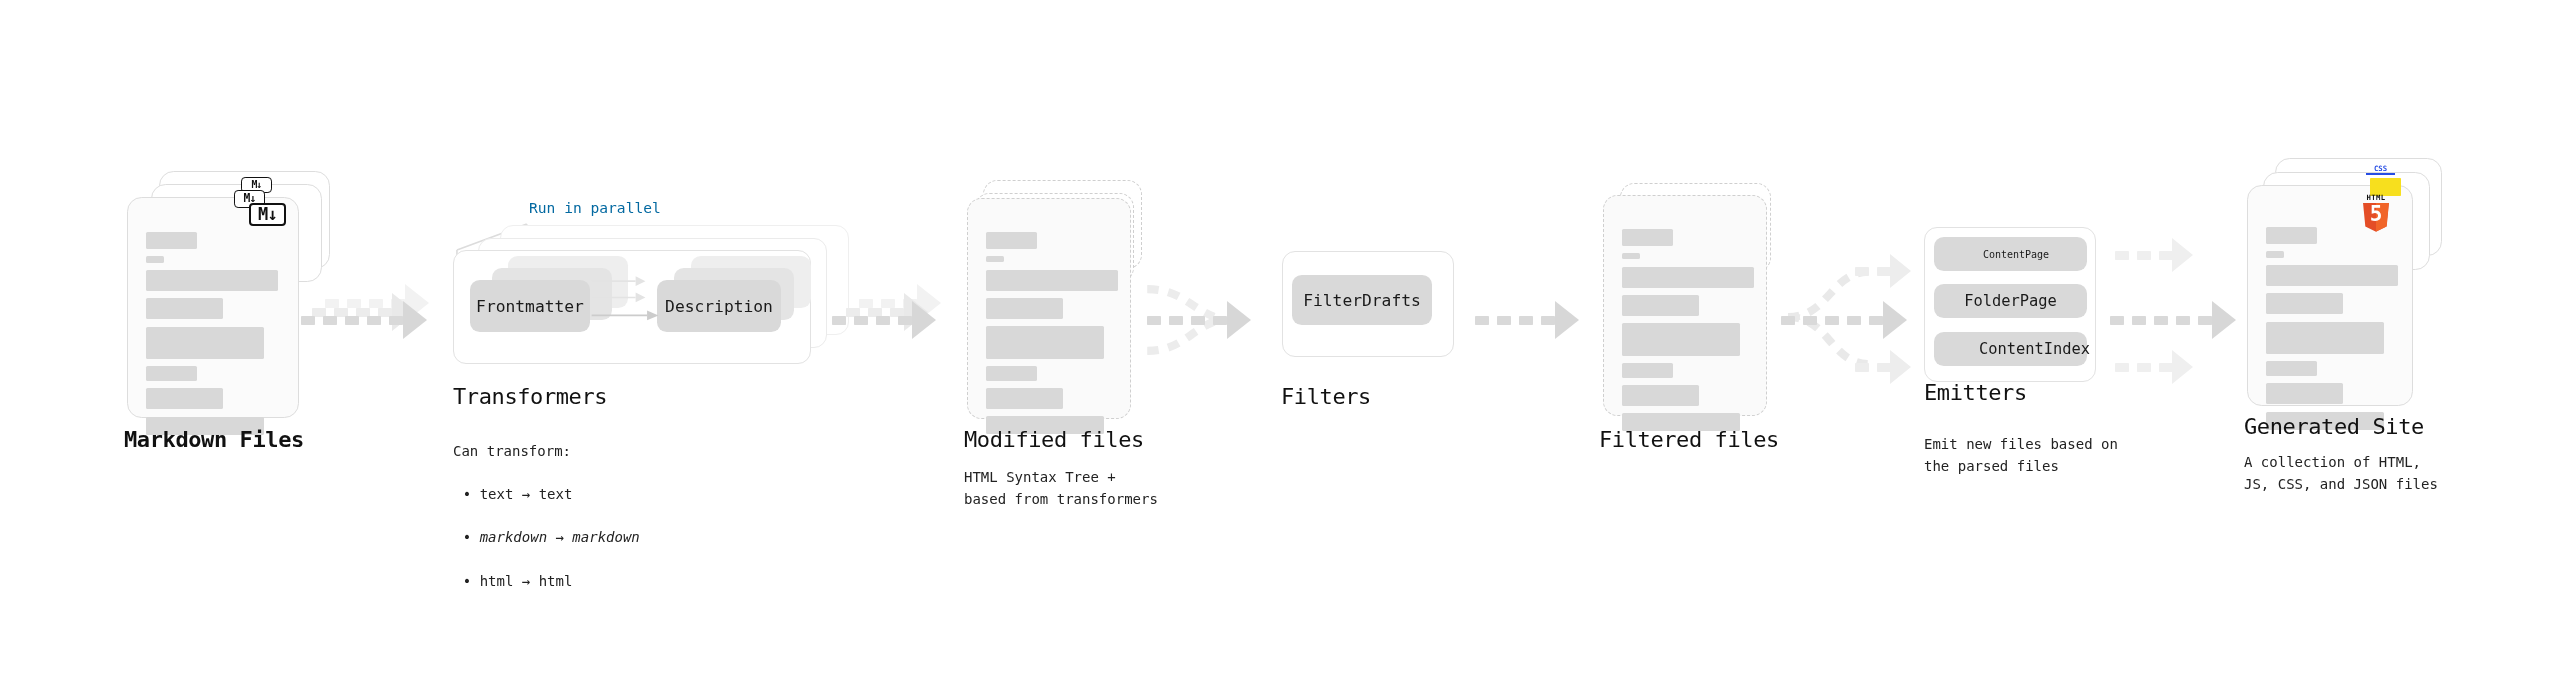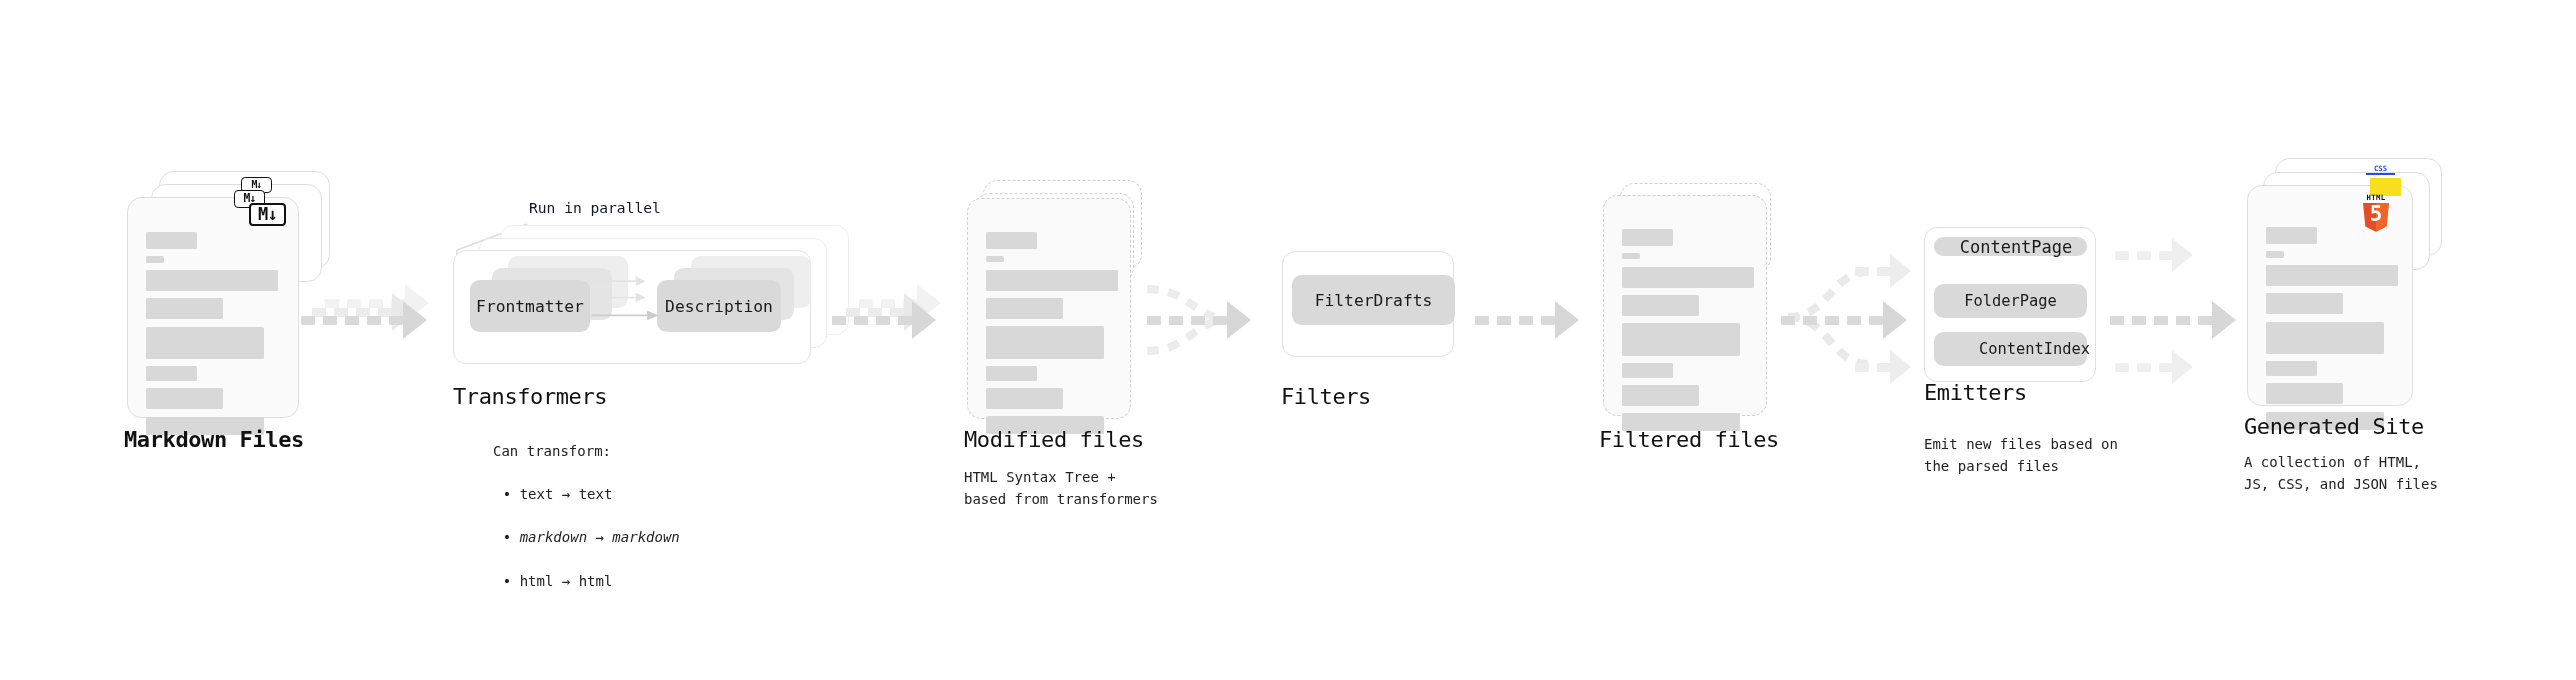--- a/index.html
+++ b/index.html
@@ -151,21 +151,21 @@
   .subtitle {
     position: absolute;
     font-size: 14px;
     color: #222222;
     line-height: 1.55;
     white-space: pre-line;
   }
   .note {
     position: absolute;
     font-size: 14.6px;
-    color: #0f172a;
+    color: #0369a1;
     white-space: nowrap;
   }
 
   
   .arrow { position: absolute; }
   .arrow .dash {
     position: absolute;
     height: 9px;
     border-radius: 0.8px;
   }
@@ -267,21 +267,21 @@
     </g>
     <polygon points="56,4 68,10 56,16" fill="#e3e3e3"></polygon>
     <polygon points="56,24 68,30 56,36" fill="#e3e3e3"></polygon>
     <g stroke="#cccccc" stroke-width="2" fill="none">
       <line x1="2" y1="52" x2="70" y2="52"></line>
     </g>
     <polygon points="70,46 84,52 70,58" fill="#cccccc"></polygon>
   </svg>
 
   <div class="title" style="left:453px; top:384px;text-align:center;">Transformers</div>
-  <div class="subtitle" style="left:453px; top:419px;margin-left:40px;">
+  <div class="subtitle" style="left:453px; top:419px;">
     <div>Can transform:</div>
     <div style="padding-left:9.8px;">• text → text</div>
     <div style="padding-left:9.8px;font-style:italic;">• markdown → markdown</div>
     <div style="padding-left:9.8px;">• html → html</div>
   </div>
 
   <div class="arrow l2" style="left:848px; top:284px; width:122px; height:39px;">
     <div class="dash" style="left:11.4px;  top:14.6px; width:14px; background:#f2f2f2;"></div>
     <div class="dash" style="left:33px;  top:14.6px; width:14px; background:#f2f2f2;"></div>
     <div class="dash" style="left:55px;  top:14.6px; width:14px; background:#f2f2f2;"></div>
@@ -328,21 +328,21 @@
   </svg>
   <div class="arrow" style="left:1147px; top:301px; width:130px; height:39px;">
     <div class="dash" style="left:0px;   top:14.6px; width:14px; background:#d9d9d9;"></div>
     <div class="dash" style="left:22px;  top:14.6px; width:14px; background:#d9d9d9;"></div>
     <div class="dash" style="left:44px;  top:14.6px; width:14px; background:#d9d9d9;"></div>
     <div class="dash" style="left:66px;  top:14.6px; width:14px; background:#d9d9d9;"></div>
     <div class="head" style="left:80px;  top:0px; border-left-color:#d7d7d7;"></div>
   </div>
 
   <div class="pbox" style="left:1282px; top:251px; width:172px; height:106px;"></div>
-  <div class="pill" style="left:1292px; top:275px; width:163px; height:50px;">FilterDrafts</div>
+  <div class="pill" style="left:1292px; top:275px; width:140px; height:50px;">FilterDrafts</div>
 
   <div class="title" style="left:1281px; top:384px;">Filters</div>
 
   <div class="arrow" style="left:1475px; top:301px; width:130px; height:39px;">
     <div class="dash" style="left:0px;   top:14.6px; width:14px; background:#d9d9d9;"></div>
     <div class="dash" style="left:22px;  top:14.6px; width:14px; background:#d9d9d9;"></div>
     <div class="dash" style="left:44px;  top:14.6px; width:14px; background:#d9d9d9;"></div>
     <div class="dash" style="left:66px;  top:14.6px; width:14px; background:#d9d9d9;"></div>
     <div class="head" style="left:80px;  top:0px; border-left-color:#d7d7d7;"></div>
   </div>
@@ -382,21 +382,21 @@
     <div class="dash" style="left:88px; top:14.6px; width:14px; background:#d9d9d9;"></div>
     <div class="head" style="left:102px; top:0px; border-left-color:#d7d7d7;"></div>
   </div>
   <div class="arrow l1" style="left:1853px; top:348px; width:98px; height:39px;">
     <div class="dash" style="left:1.6px;  top:14.6px; width:14px; background:#ededed;"></div>
     <div class="dash" style="left:23.6px; top:14.6px; width:14px; background:#ededed;"></div>
     <div class="head" style="left:37px; top:2.4px; border-width:17px 0 17px 21px; border-left-color:#ededed;"></div>
   </div>
 
   <div class="pbox" style="left:1924px; top:227px; width:172px; height:155px;"></div>
-  <div class="pill" style="left:1934px; top:237px; width:153px; height:19px; font-size:17px;padding-left:11px;">ContentPage</div>
+  <div class="pill" style="left:1934px; top:237px; width:153px; height:34px; font-size:10px;padding-left:11px;">ContentPage</div>
   <div class="pill" style="left:1934px; top:284px; width:153px; height:34px; font-size:15.4px;">FolderPage</div>
   <div class="pill" style="left:1934px; top:332px; width:153px; height:34px; font-size:15.4px;padding-left:48px;">ContentIndex</div>
 
   <div class="title" style="left:1924px; top:380px;">Emitters</div>
   <div class="subtitle" style="left:1924px; top:434px;">Emit new files based on
 the parsed files</div>
 
   <div class="arrow l1" style="left:2113px; top:236px; width:114px; height:39px;">
     <div class="dash" style="left:1.6px;  top:14.6px; width:14px; background:#efefef;"></div>
     <div class="dash" style="left:23.6px; top:14.6px; width:14px; background:#efefef;"></div>

